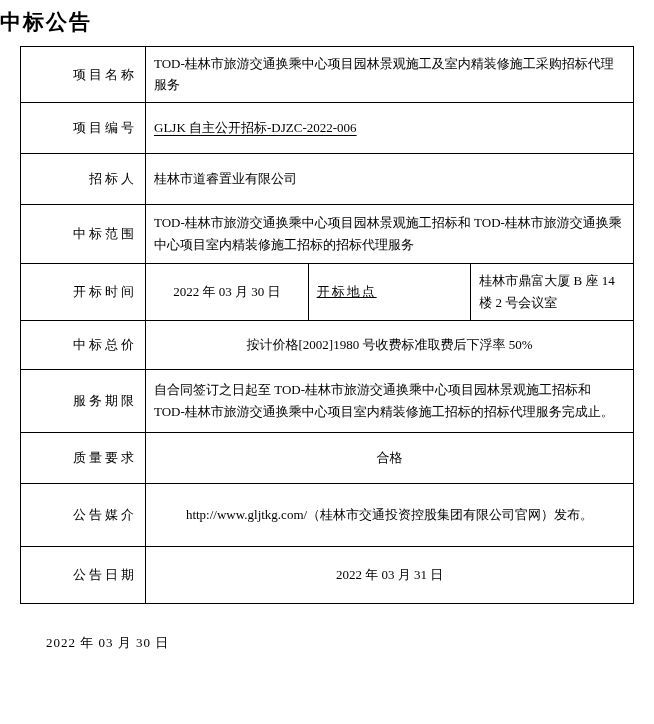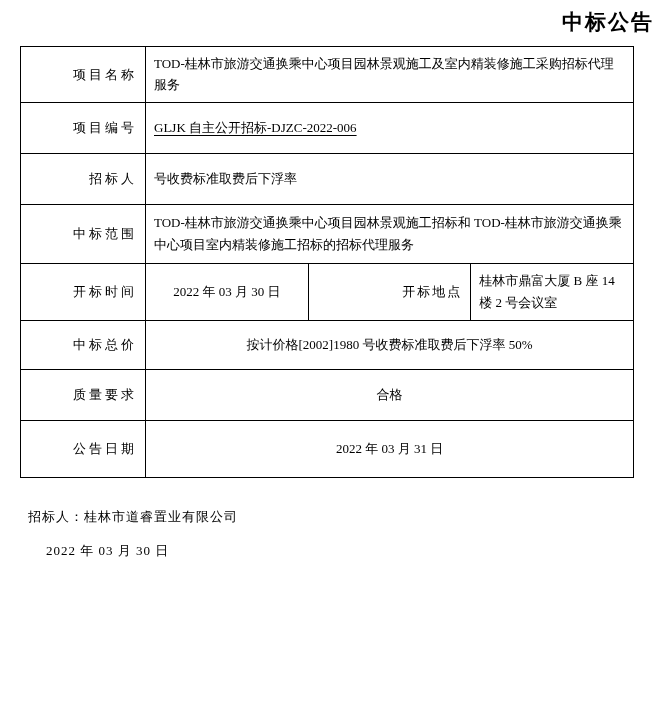--- a/index.html
+++ b/index.html
@@ -15,21 +15,21 @@
     position: relative;
     overflow: hidden;
   }
   .page {
     width: 654px;
     height: 724px;
     position: relative;
     box-sizing: border-box;
   }
   .doc-title {
-    text-align: right;
+    text-align: left;
     font-size: 21px;
     font-weight: bold;
     letter-spacing: 2px;
     padding-top: 8px;
     padding-bottom: 10px;
   }
   table.main {
     border-collapse: collapse;
     width: 614px;
     margin: 0 auto;
@@ -61,23 +61,24 @@
   .row-time td { height: 44px; }
   .row-winner td { height: 36px; }
   .row-price td { height: 36px; }
   .row-period td { height: 50px; }
   .row-quality td { height: 38px; margin-left: 8px; }
   .row-media td { height: 50px; }
   .row-date td { height: 44px; margin-left: 12px; }
 
   td.label-mid {
     width: 92px;
-    text-align: right;
+    text-align: left;
     letter-spacing: 2px;
     white-space: nowrap;
+    text-decoration: underline;
   }
   .underline-text {
     text-decoration: underline;
     text-underline-offset: 3px;
   }
   .footer {
     margin: 22px 0 0 28px;
     font-size: 13px;
     line-height: 2.6;
   }
@@ -105,45 +106,52 @@
         <td class="value justify-block" colspan="3">TOD-桂林市旅游交通换乘中心项目园林景观施工及室内精装修施工采购招标代理服务</td>
       </tr>
       <tr class="row-code">
         <td class="label">项目编号</td>
         <td class="value" colspan="3">
           <span class="underline-text">GLJK 自主公开招标-DJZC-2022-006</span>
         </td>
       </tr>
       <tr class="row-tenderer">
         <td class="label">招标人</td>
-        <td class="value" colspan="3">号收费标准取费后下浮率</td>
+        <td class="value" colspan="3">桂林市道睿置业有限公司</td>
       </tr>
       <tr class="row-scope">
         <td class="label">中标范围</td>
         <td class="value justify-block" colspan="3">TOD-桂林市旅游交通换乘中心项目园林景观施工招标和 TOD-桂林市旅游交通换乘中心项目室内精装修施工招标的招标代理服务</td>
       </tr>
       <tr class="row-time">
         <td class="label">开标时间</td>
         <td class="value-center">2022 年 03 月 30 日</td>
         <td class="label-mid">开标地点</td>
         <td class="value">桂林市鼎富大厦 B 座 14 楼 2 号会议室</td>
       </tr>
       <tr class="row-price">
         <td class="label">中标总价</td>
         <td class="value-center" colspan="3">按计价格[2002]1980 号收费标准取费后下浮率 50%</td>
       </tr>
+      <tr class="row-period">
+        <td class="label">服务期限</td>
+        <td class="value justify-block" colspan="3">自合同签订之日起至 TOD-桂林市旅游交通换乘中心项目园林景观施工招标和 TOD-桂林市旅游交通换乘中心项目室内精装修施工招标的招标代理服务完成止。</td>
+      </tr>
       <tr class="row-quality">
         <td class="label">质量要求</td>
         <td class="value-center" colspan="3">合格</td>
+      </tr>
+      <tr class="row-media">
+        <td class="label">公告媒介</td>
+        <td class="value-center" colspan="3">http://www.gljtkg.com/（桂林市交通投资控股集团有限公司官网）发布。</td>
       </tr>
       <tr class="row-date">
         <td class="label">公告日期</td>
         <td class="value-center" colspan="3">2022 年 03 月 31 日</td>
       </tr>
     </tbody>
   </table>
 
   <div class="footer">
-    <div class="line indent-1">招标人：桂林市道睿置业有限公司</div>
     <div class="line indent-2">2022 年 03 月 30 日</div>
   </div>
 
 </div>
 
 </body></html>

